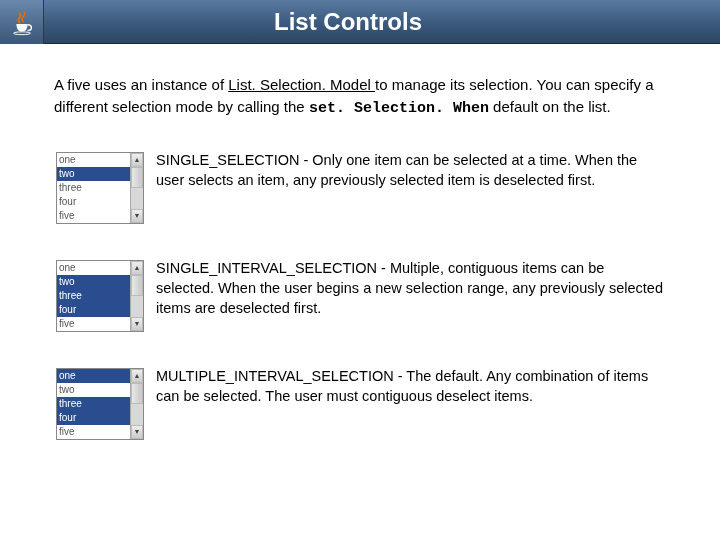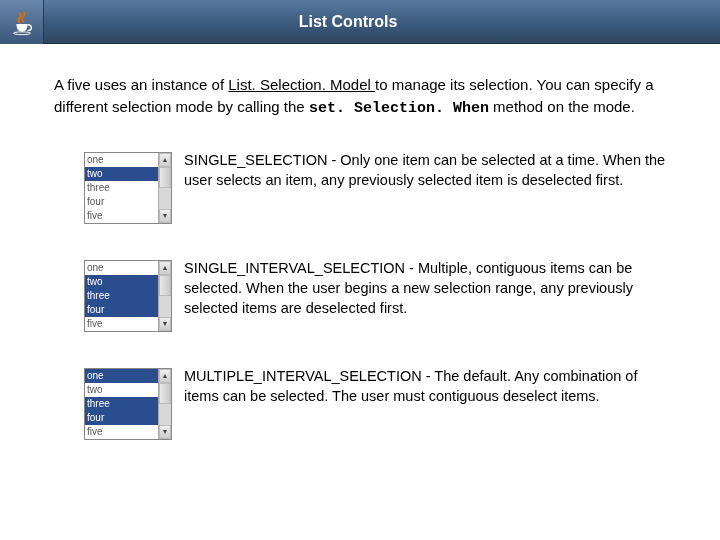--- a/index.html
+++ b/index.html
@@ -1,25 +1,25 @@
 <!DOCTYPE html>
 <html><head>
 <meta charset="utf-8">
 <style>
   * { margin:0; padding:0; box-sizing:border-box; }
   body { width:720px; height:540px; font-family:Arial,sans-serif; background:#fff; overflow:hidden; }
   .header { height:44px; background:linear-gradient(#5a7aa0,#3d5c80 50%,#2d4560); display:flex; align-items:center; border-bottom:1px solid #1a2a3a; }
   .logo { width:44px; height:44px; display:flex; align-items:center; justify-content:center; background:linear-gradient(#6a88ac,#3a5678); border-right:1px solid #2a3a4a; }
   .logo svg { width:30px; height:30px; }
-  .title { flex:1; text-align:center; color:#fff; font-size:16px; font-weight:bold; padding-right:68px; }
+  .title { flex:1; text-align:center; color:#fff; font-size:24px; font-weight:bold; padding-right:68px; }
   .content { padding:30px 54px 20px 54px; }
   .intro { font-size:15px; line-height:1.45; color:#000; margin-bottom:30px; }
   .intro .u { text-decoration:underline;margin-top:28px; }
   .intro code { font-family:"Courier New",monospace; font-weight:bold; font-size:15px; }
-  .row { display:flex; margin-bottom:34px;margin-left:28px; }
+  .row { display:flex; margin-bottom:34px; }
   .listfig { width:88px; flex-shrink:0; margin-top:2px; margin-left:2px; }
   .lf { display:flex; border:1px solid #888; background:#fff; }
   .lf-items { flex:1; }
   .lf-item { font-size:10px; padding:0 2px; height:14px; line-height:14px; color:#555; }
   .lf-sel { background:#2a4d8f; color:#fff; }
   .lf-sb { width:13px; background:#d8d8d8; display:flex; flex-direction:column; border-left:1px solid #aaa; }
   .lf-btn { height:14px; background:linear-gradient(#eee,#ccc); border:1px solid #bbb; text-align:center; font-size:7px; line-height:12px; color:#444; }
   .lf-track { flex:1; position:relative; }
   .lf-thumb { position:absolute; left:0; right:0; top:0; height:50%; background:linear-gradient(to right,#e8e8e8,#c8c8c8); border:1px solid #bbb; }
   .desc { padding-left:12px; font-size:14.5px; line-height:1.4; color:#000; }
@@ -36,21 +36,21 @@
       <path d="M18 5 q2 3-1 6 q-2 3 1 5" stroke="#e76f00" stroke-width="1.5" fill="none"></path>
       <ellipse cx="16" cy="28" rx="9" ry="1.5" fill="none" stroke="#fff"></ellipse>
     </svg>
   </div>
   <div class="title">List Controls</div>
 </div>
 
 <div class="content">
 
   <p class="intro">
-    <span>A five uses an instance of </span><span class="u">List. Selection. Model </span><span> to manage its selection. You can specify a different selection mode by calling the </span><code>set. Selection. When</code><span> method on the mode.</span>
+    <span>A five uses an instance of </span><span class="u">List. Selection. Model </span><span> to manage its selection. You can specify a different selection mode by calling the </span><code>set. Selection. When</code><span> default on the list.</span>
   </p>
 
   <div class="row">
     <div class="listfig">
       <div class="lf">
         <div class="lf-items">
           <div class="lf-item">one</div>
           <div class="lf-item lf-sel">two</div>
           <div class="lf-item">three</div>
           <div class="lf-item">four</div>

